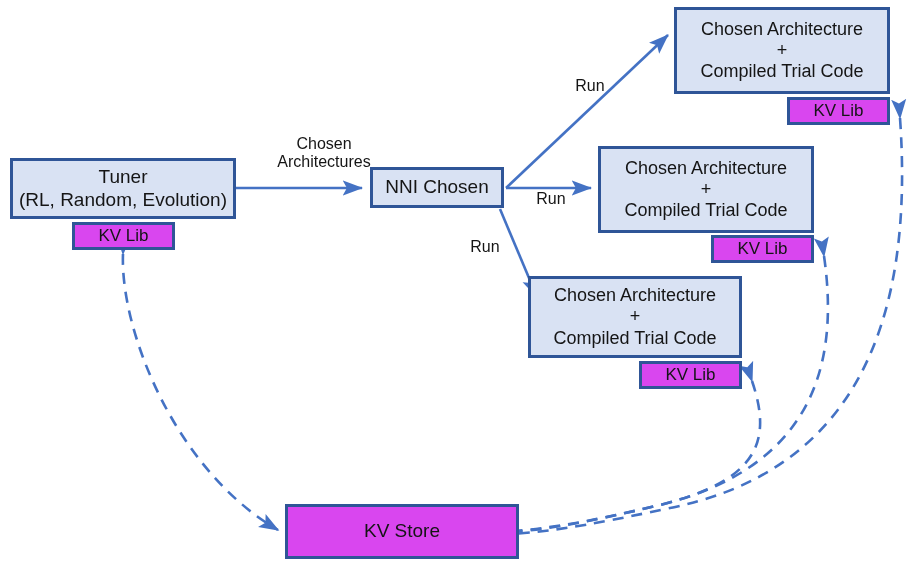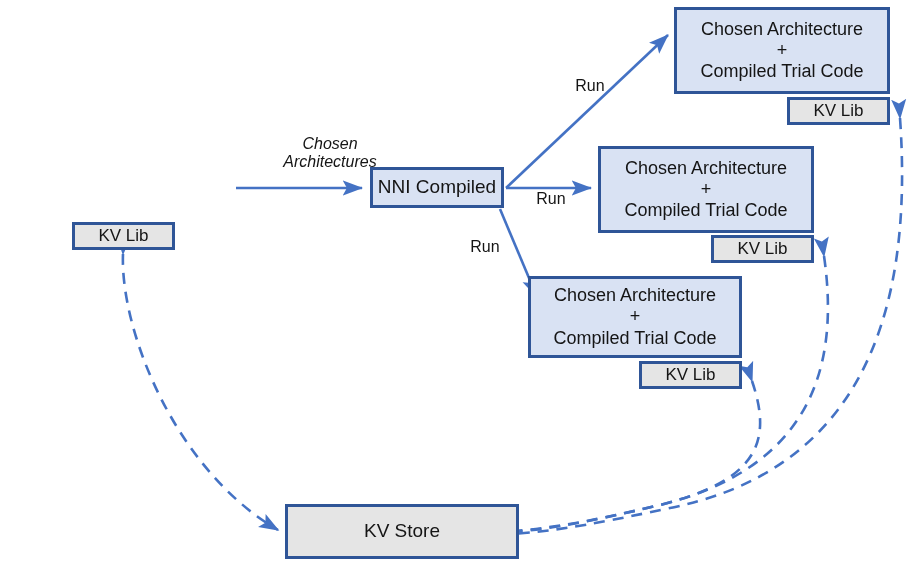--- a/index.html
+++ b/index.html
@@ -32,21 +32,21 @@
     border: 3px solid #2F5597;
     display: flex;
     align-items: center;
     justify-content: center;
     text-align: center;
     color: #151515;
     line-height: 1.18;
     z-index: 2;
   }
   .node.blue  { background: #D9E2F3; }
-  .node.peach { background: #e5e5e5; }
+  .node.peach { background: #d946ef; }
 
   .node-text {
     display: block;
     width: 100%;
     padding: 0 4px;
     box-sizing: border-box;
     white-space: pre-line;
   }
 
   
@@ -69,21 +69,21 @@
   
   .edge-label {
     position: absolute;
     color: #151515;
     font-size: 16px;
     line-height: 1.15;
     text-align: center;
     white-space: pre-line;
     z-index: 3;
   }
-  #label-chosen-architectures { left: 280px; top: 135px; width: 100px; font-style: italic; }
+  #label-chosen-architectures { left: 274px; top: 135px; width: 100px; }
   #label-run-top              { left: 569px; top: 77px;  width: 42px;  }
   #label-run-mid              { left: 530px; top: 190px; width: 42px;  }
   #label-run-bottom           { left: 464px; top: 238px; width: 42px;  }
 </style>
 </head>
 <body>
 
 <div id="diagram">
 
   <svg id="edges" viewBox="0 0 917 571" width="917" height="571" xmlns="http://www.w3.org/2000/svg">
@@ -122,27 +122,31 @@
 
     <g>
       <path d="M824,256 C842,380 800,470 660,505 C580,524 540,531 496,533" fill="none" stroke="#4472C4" stroke-width="2.6" stroke-dasharray="11 8" marker-start="url(#arrowDash)" marker-end="url(#arrowDash)"></path>
     </g>
 
     <g>
       <path d="M900,118 C915,330 850,474 665,509 C582,527 540,533 496,535" fill="none" stroke="#4472C4" stroke-width="2.6" stroke-dasharray="11 8" marker-start="url(#arrowDash)" marker-end="url(#arrowDash)"></path>
     </g>
   </svg>
 
+  <div class="node blue" id="node-tuner">
+    <span class="node-text">Tuner
+(RL, Random, Evolution)</span>
+  </div>
 
   <div class="node peach" id="node-tuner-kvlib">
     <span class="node-text">KV Lib</span>
   </div>
 
   <div class="node blue" id="node-nni-manager">
-    <span class="node-text">NNI Compiled</span>
+    <span class="node-text">NNI Chosen</span>
   </div>
 
   <div class="node blue" id="node-trial-1">
     <span class="node-text">Chosen Architecture
 +
 Compiled Trial Code</span>
   </div>
 
   <div class="node peach" id="node-trial-1-kvlib">
     <span class="node-text">KV Lib</span>

